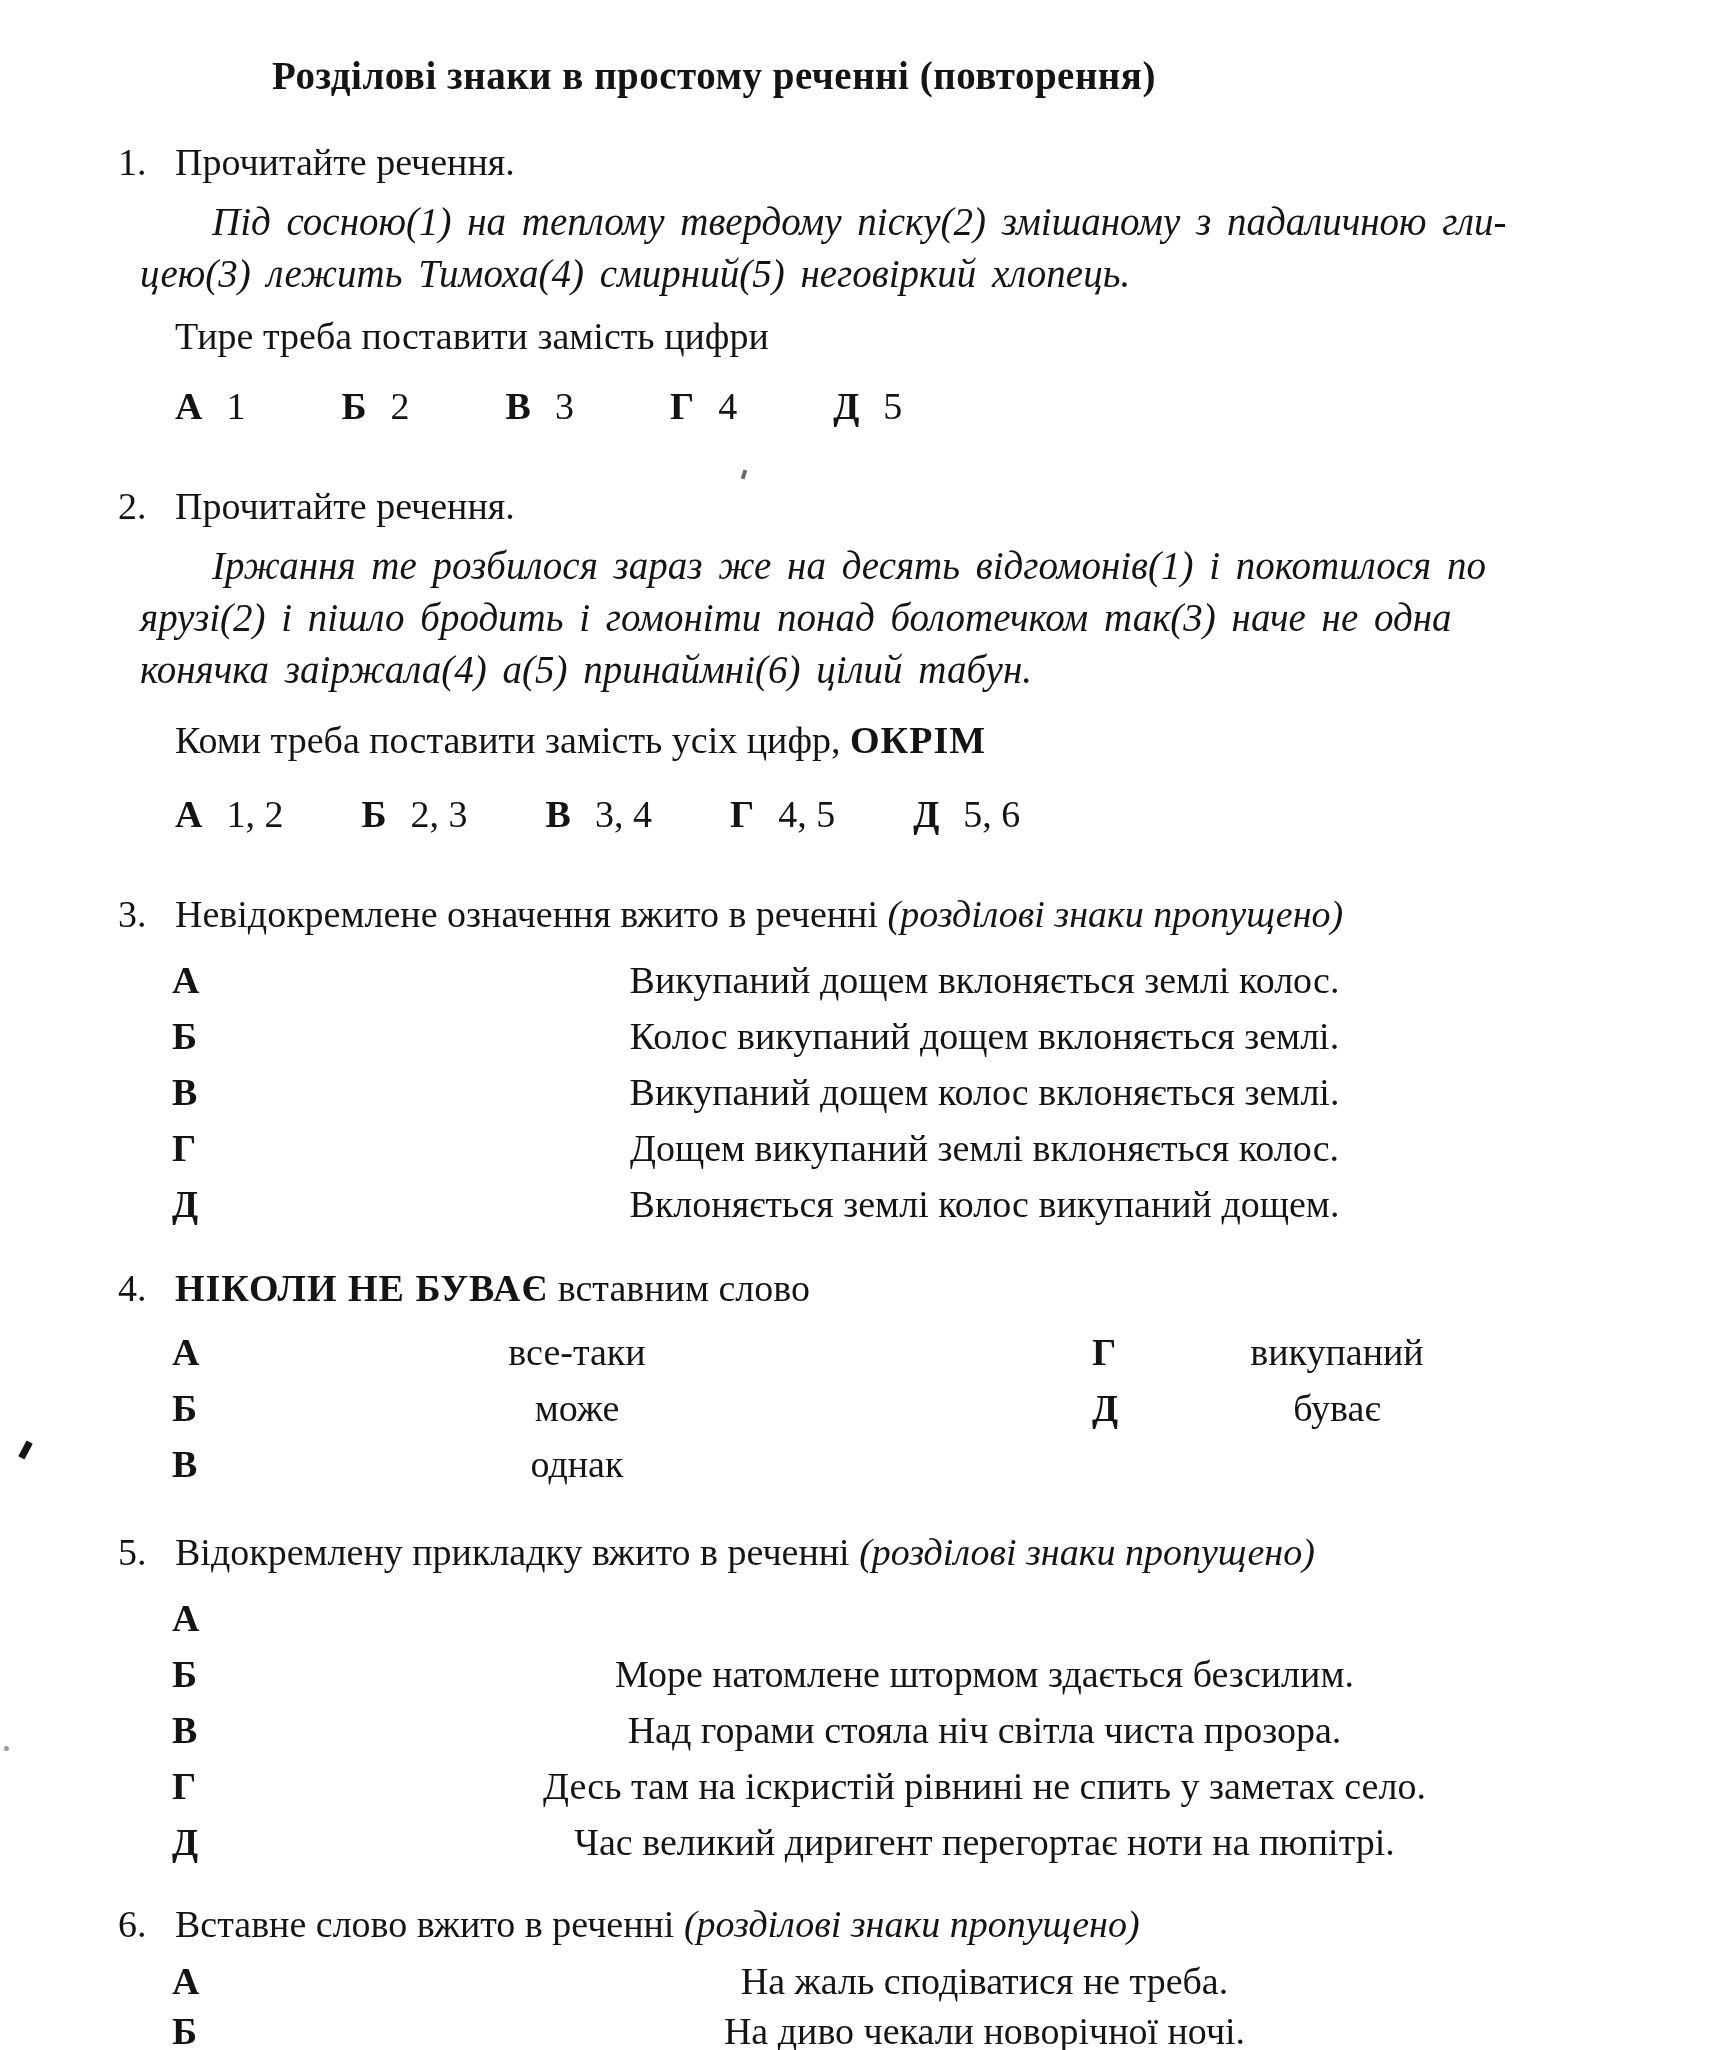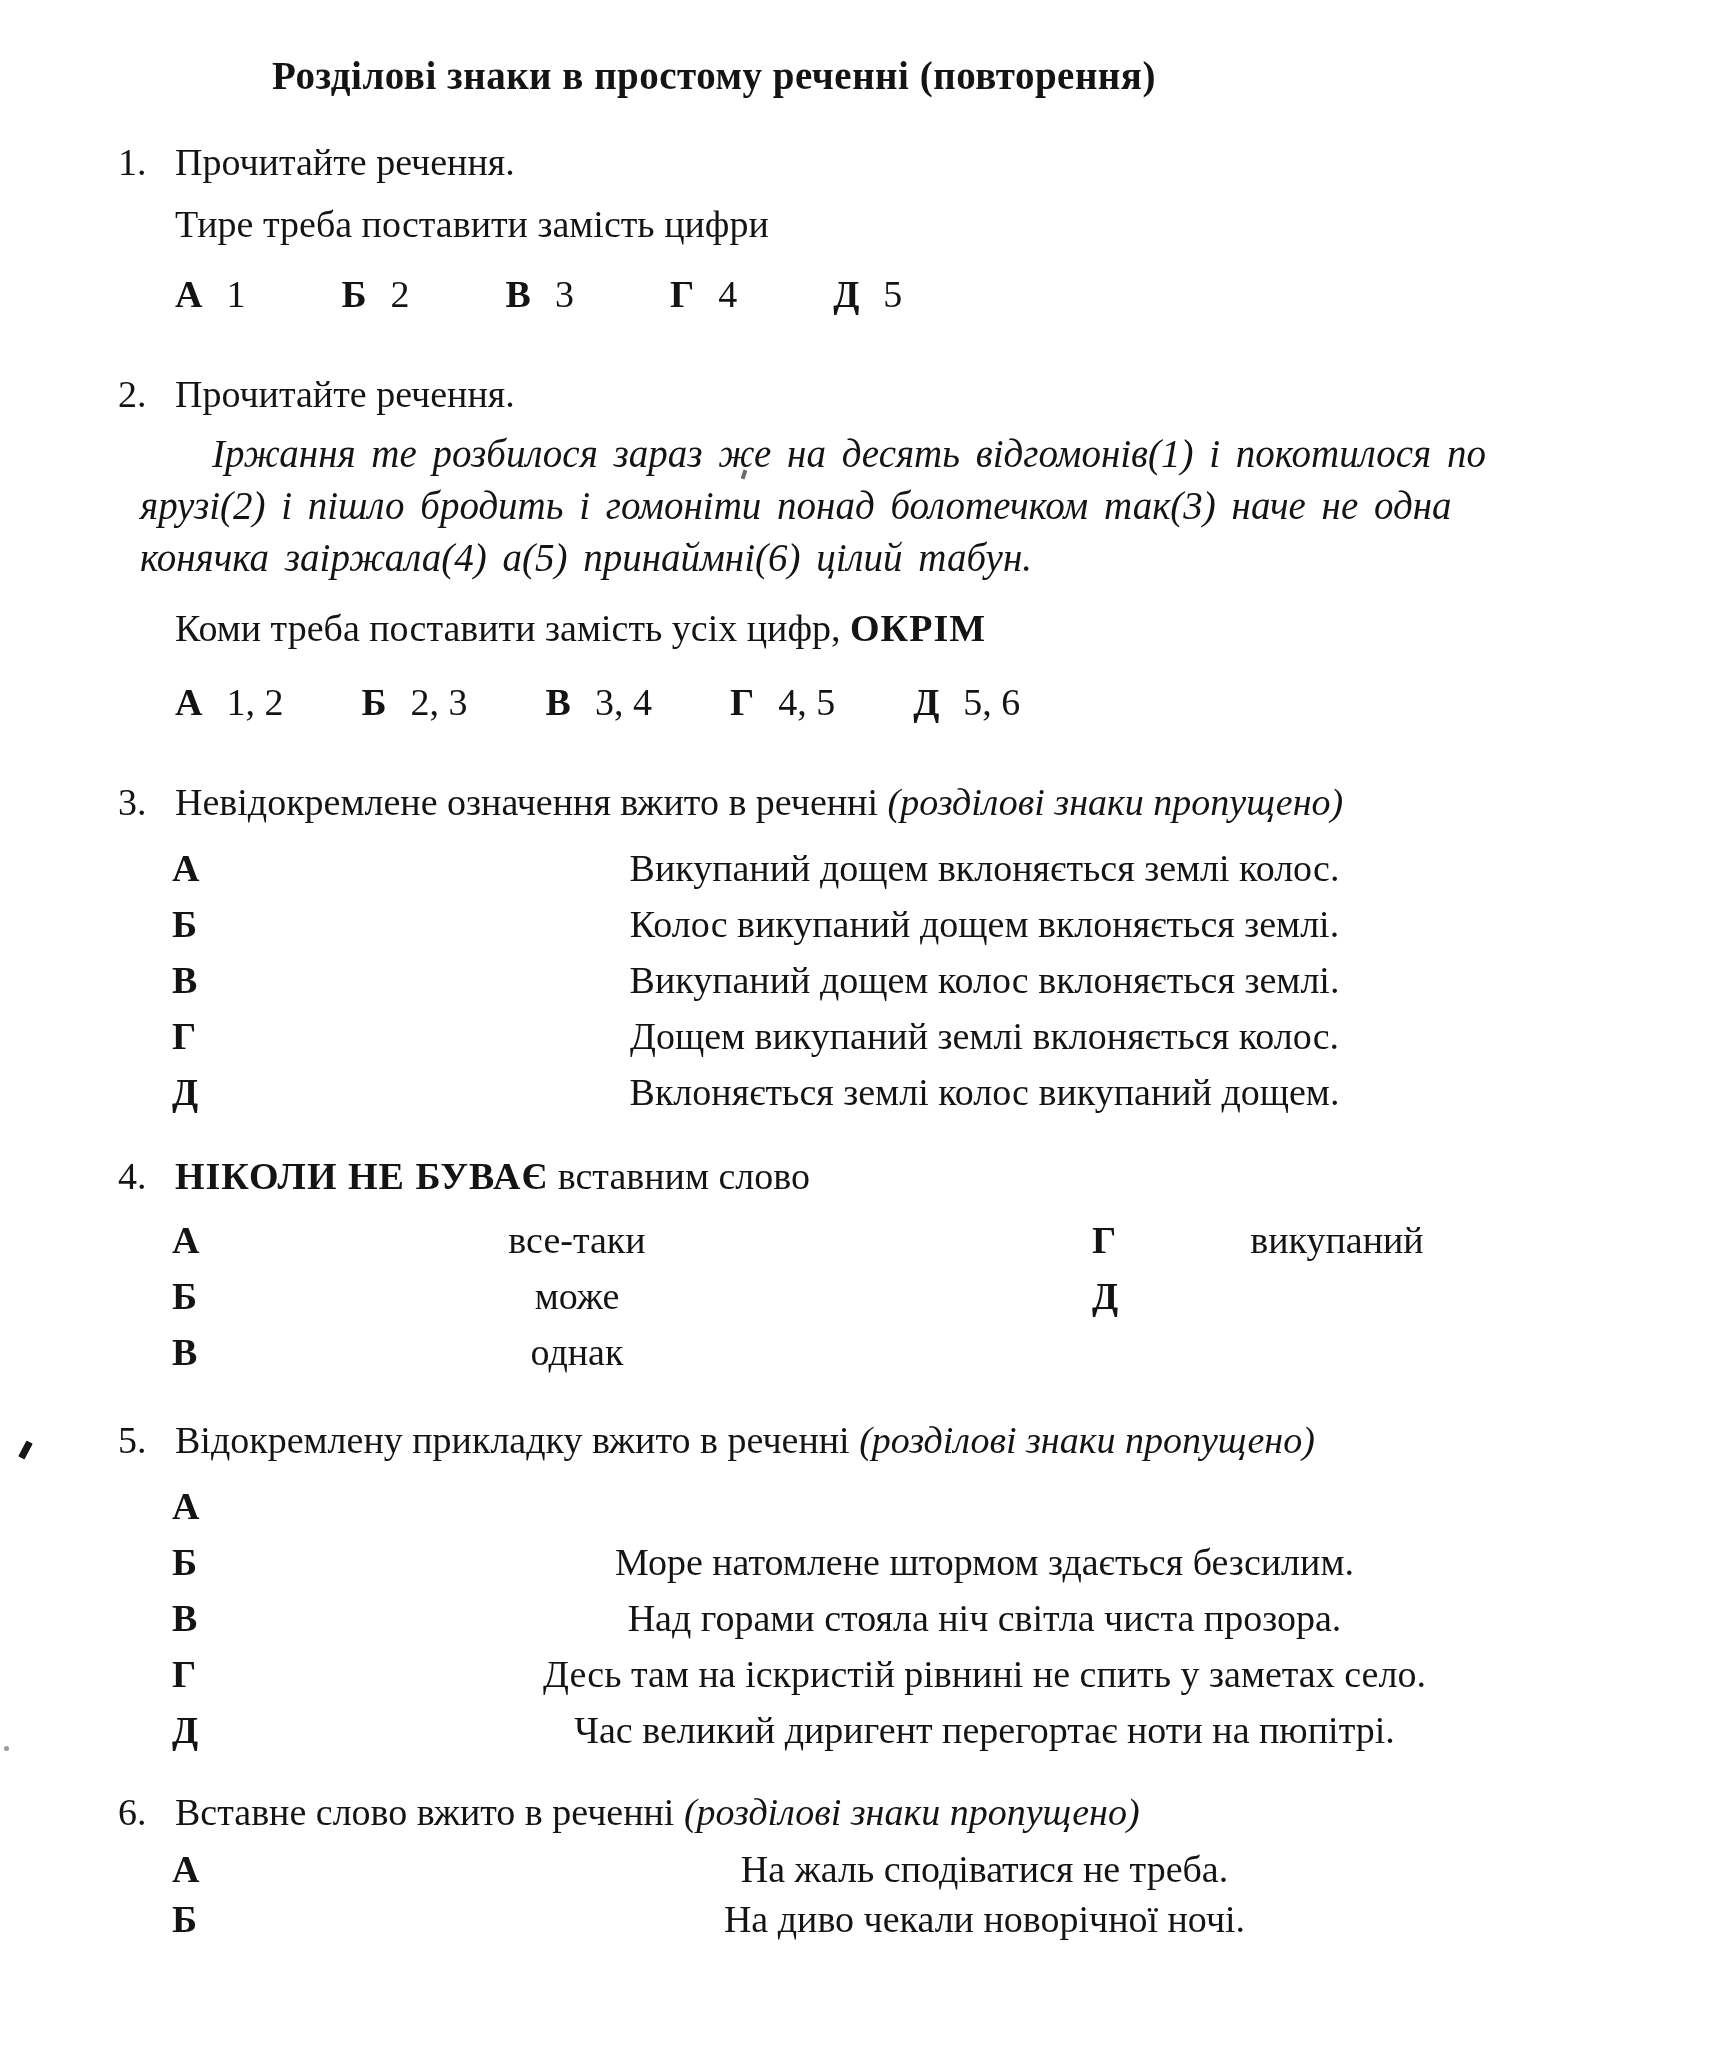--- a/index.html
+++ b/index.html
@@ -102,20 +102,24 @@
 
 <div class="page">
 
   <div class="title-wrap">
     <span class="doc-title">Розділові знаки в простому реченні (повторення)</span>
   </div>
 
   <div class="question mt-q1">
     <span class="q-num">1.</span>
     <div class="q-heading">Прочитайте речення.</div>
+    <div class="sentence mt-sent">
+      <span class="line first">Під сосною(1) на теплому твердому піску(2) змішаному з падаличною гли-</span>
+      <span class="line">цею(3) лежить Тимоха(4) смирний(5) неговіркий хлопець.</span>
+    </div>
     <div class="subprompt mt-sub">Тире треба поставити замість цифри</div>
     <div class="inline-options gap-wide mt-opts1">
       <span class="opt"><span class="opt-letter">А</span><span class="opt-text">1</span></span>
       <span class="opt"><span class="opt-letter">Б</span><span class="opt-text">2</span></span>
       <span class="opt"><span class="opt-letter">В</span><span class="opt-text">3</span></span>
       <span class="opt"><span class="opt-letter">Г</span><span class="opt-text">4</span></span>
       <span class="opt"><span class="opt-letter">Д</span><span class="opt-text">5</span></span>
     </div>
   </div>
 
@@ -188,20 +192,21 @@
             <span class="opt-text">однак</span>
           </div>
       </div>
       <div class="col-right option-list">
         <div class="option-row">
             <span class="opt-letter">Г</span>
             <span class="opt-text">викупаний</span>
           </div>
         <div class="option-row">
             <span class="opt-letter">Д</span>
+            <span class="opt-text">буває</span>
           </div>
       </div>
     </div>
   </div>
 
   <div class="question mt-q5">
     <span class="q-num">5.</span>
     <div class="q-heading">
       <span>Відокремлену прикладку вжито в реченні </span><span class="italic-part">(розділові знаки пропущено)</span>
     </div>

